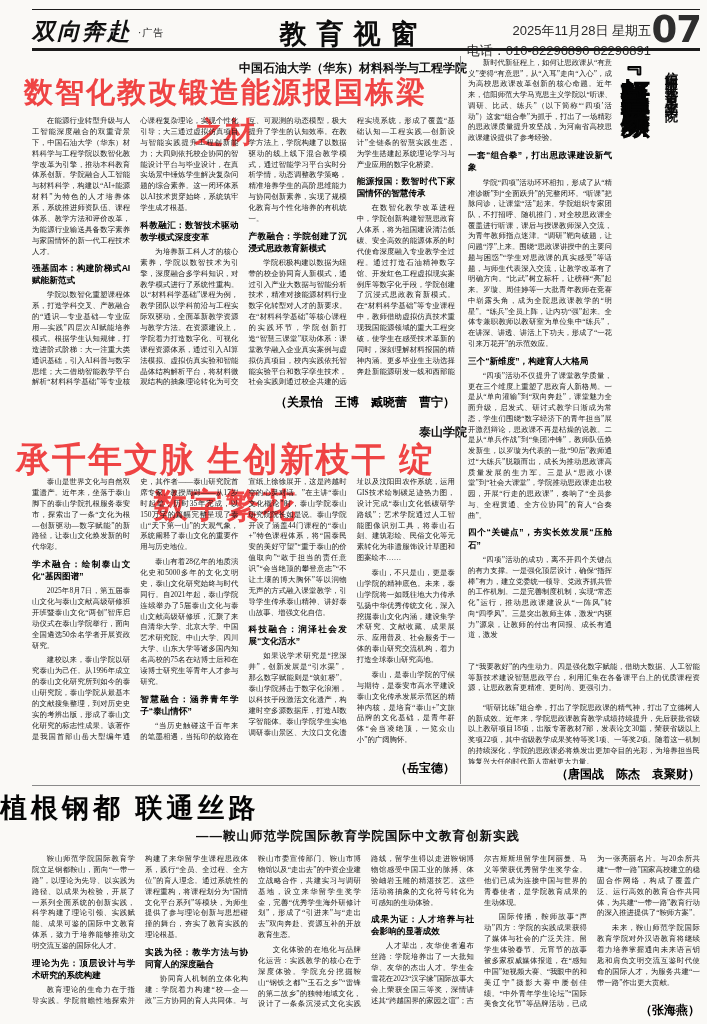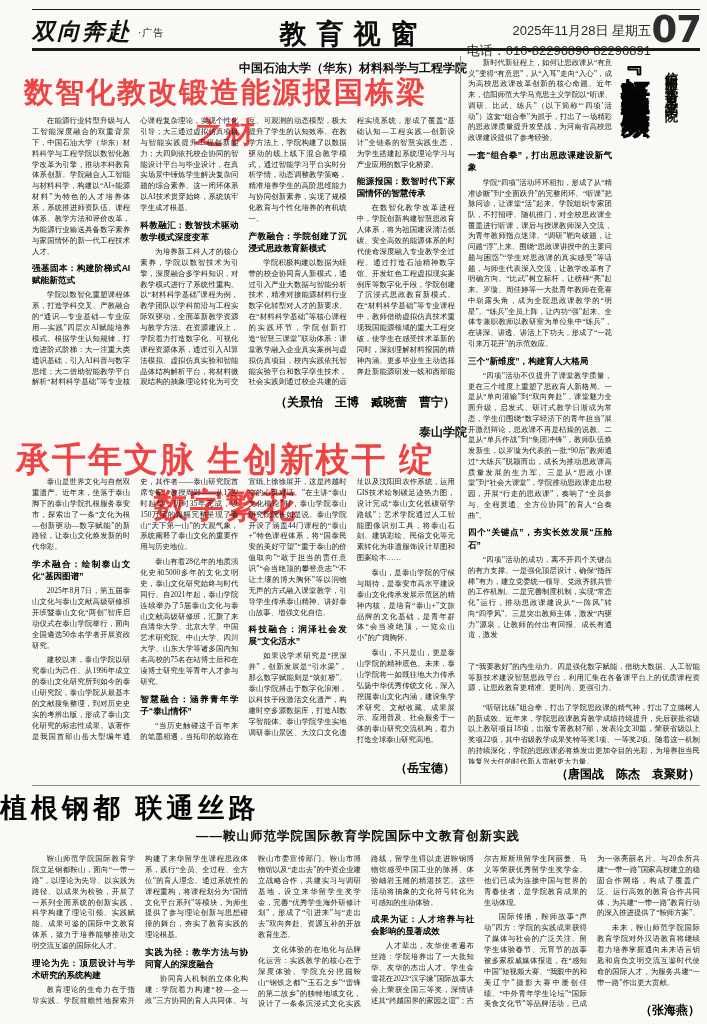--- a/index.html
+++ b/index.html
@@ -96,22 +96,22 @@
     <div class="cols" style="left:32px;top:477px;width:423px;height:281px;column-count:4;column-gap:10px;">
       <p>泰山是世界文化与自然双重遗产。近年来，坐落于泰山脚下的泰山学院扎根服务泰安市，探索出了一条“文化为根—创新驱动—数字赋能”的新路径，让泰山文化焕发新的时代华彩。</p>
       <div class="sub">学术融合：绘制泰山文化“基因图谱”</div>
       <p>2025年8月7日，第五届泰山文化与泰山文献高级研修班开班暨泰山文化“两创”智库启动仪式在泰山学院举行，面向全国遴选50余名学者开展资政研究。</p>
       <p>建校以来，泰山学院以研究泰山为己任。从1996年成立的泰山文化研究所到如今的泰山研究院，泰山学院从最基本的文献搜集整理，到对历史史实的考辨出版，形成了泰山文化研究的标志性成果。该著作是我国首部山岳大型编年通史，其作者——泰山研究院首席专家、教授周郢——从17岁时起笔，历时35年完成，以150万字的篇幅完整呈现了泰山“天下第一山”的大观气象，系统阐释了泰山文化的重要作用与历史地位。</p>
       <p>泰山有着28亿年的地质演化史和5000多年的文化文明史，泰山文化研究始终与时代同行。自2021年起，泰山学院连续举办了5届泰山文化与泰山文献高级研修班，汇聚了来自清华大学、北京大学、中国艺术研究院、中山大学、四川大学、山东大学等诸多国内知名高校的75名在站博士后和在读博士研究生等青年人才参与研究。</p>
       <div class="sub">智慧融合：涵养青年学子“泰山情怀”</div>
       <p>“当历史触碰这千百年来的笔墨相遇，当拓印的纹路在宣纸上徐徐展开，这是跨越时空的心灵对话。”在主讲“泰山文化概论”时，泰山学院泰山研究院院长如是说。泰山学院开设了涵盖44门课程的“泰山+”特色课程体系，将“国泰民安的美好守望”“重于泰山的价值取向”“敢于担当的责任意识”“会当绝顶的攀登意志”“不让土壤的博大胸怀”等以润物无声的方式融入课堂教学，引导学生传承泰山精神、讲好泰山故事、增强文化自信。</p>
       <div class="sub">科技融合：润泽社会发展“文化活水”</div>
       <p>如果说学术研究是“挖深井”，创新发展是“引水渠”，那么数字赋能则是“筑虹桥”。泰山学院搏击于数字化浪潮，以科技手段激活文化遗产，构建时空多源数据库，打造AI数字智能体。泰山学院学生实地调研泰山景区、大汶口文化遗址以及汶阳田农作系统，运用GIS技术绘制碳足迹热力图，设计完成“泰山文化低碳研学路线”；艺术学院通过人工智能图像识别工具，将泰山石刻、建筑彩绘、民俗文化等元素转化为非遗服饰设计草图和图案绘本……</p>
+      <p>泰山，不只是山，更是泰山学院的精神底色。未来，泰山学院将一如既往地大力传承弘扬中华优秀传统文化，深入挖掘泰山文化内涵，建设集学术研究、文献收藏、成果展示、应用普及、社会服务于一体的泰山研究交流机构，着力打造全球泰山研究高地。</p>
       <p>泰山，是泰山学院的守候与期待，是泰安市高水平建设泰山文化传承发展示范区的精神内核，是培育“泰山+”文旅品牌的文化基础，是青年群体“会当凌绝顶，一览众山小”的广阔胸怀。</p>
-      <p>泰山，不只是山，更是泰山学院的精神底色。未来，泰山学院将一如既往地大力传承弘扬中华优秀传统文化，深入挖掘泰山文化内涵，建设集学术研究、文献收藏、成果展示、应用普及、社会服务于一体的泰山研究交流机构，着力打造全球泰山研究高地。</p>
     </div>
     <div class="byline" style="left:232px;top:760px;width:223px;">（岳宝德）</div>
   </section>
 
   <div class="rule" style="left:460px;top:56px;width:1px;height:728px;background:#8a8a8a;"></div>
 
   <section>
     <div class="v-kicker">信阳师范大学马克思主义学院</div>
     <div class="v-headline">
       <span>打好『听研比练』组合拳</span><span class="part2">思政课质量『展新颜』</span>

